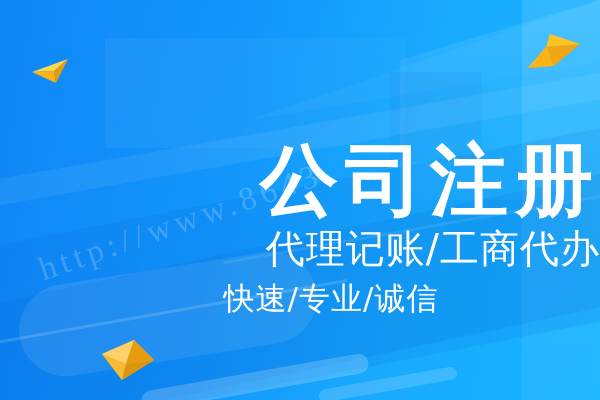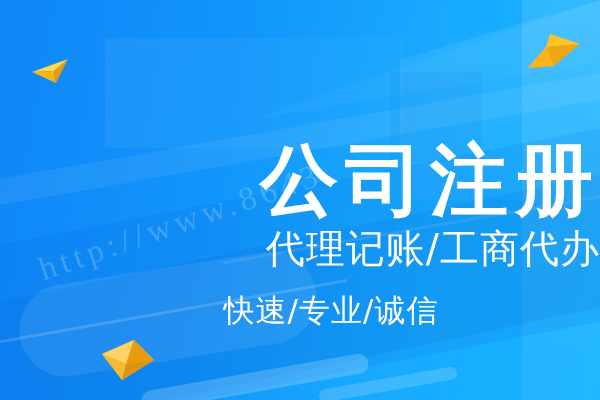--- a/index.html
+++ b/index.html
@@ -175,21 +175,21 @@
     text-align: right;
     color: #ffffff;
     font-size: 39px;
     font-weight: 400;
     line-height: 1;
     letter-spacing: 1px;
     font-family: "DejaVu Sans", "Liberation Sans", sans-serif;
   }
   .tagline {
     position: absolute;
-    left: 0; top: 295px;
+    left: 0; top: 283px;
     width: 600px;
     text-align: center;
     color: #ffffff;
     font-size: 31px;
     font-weight: 400;
     line-height: 1;
     letter-spacing: 1px;
     padding-left: 62px;
     box-sizing: border-box;
     font-family: "DejaVu Sans", "Liberation Sans", sans-serif;

